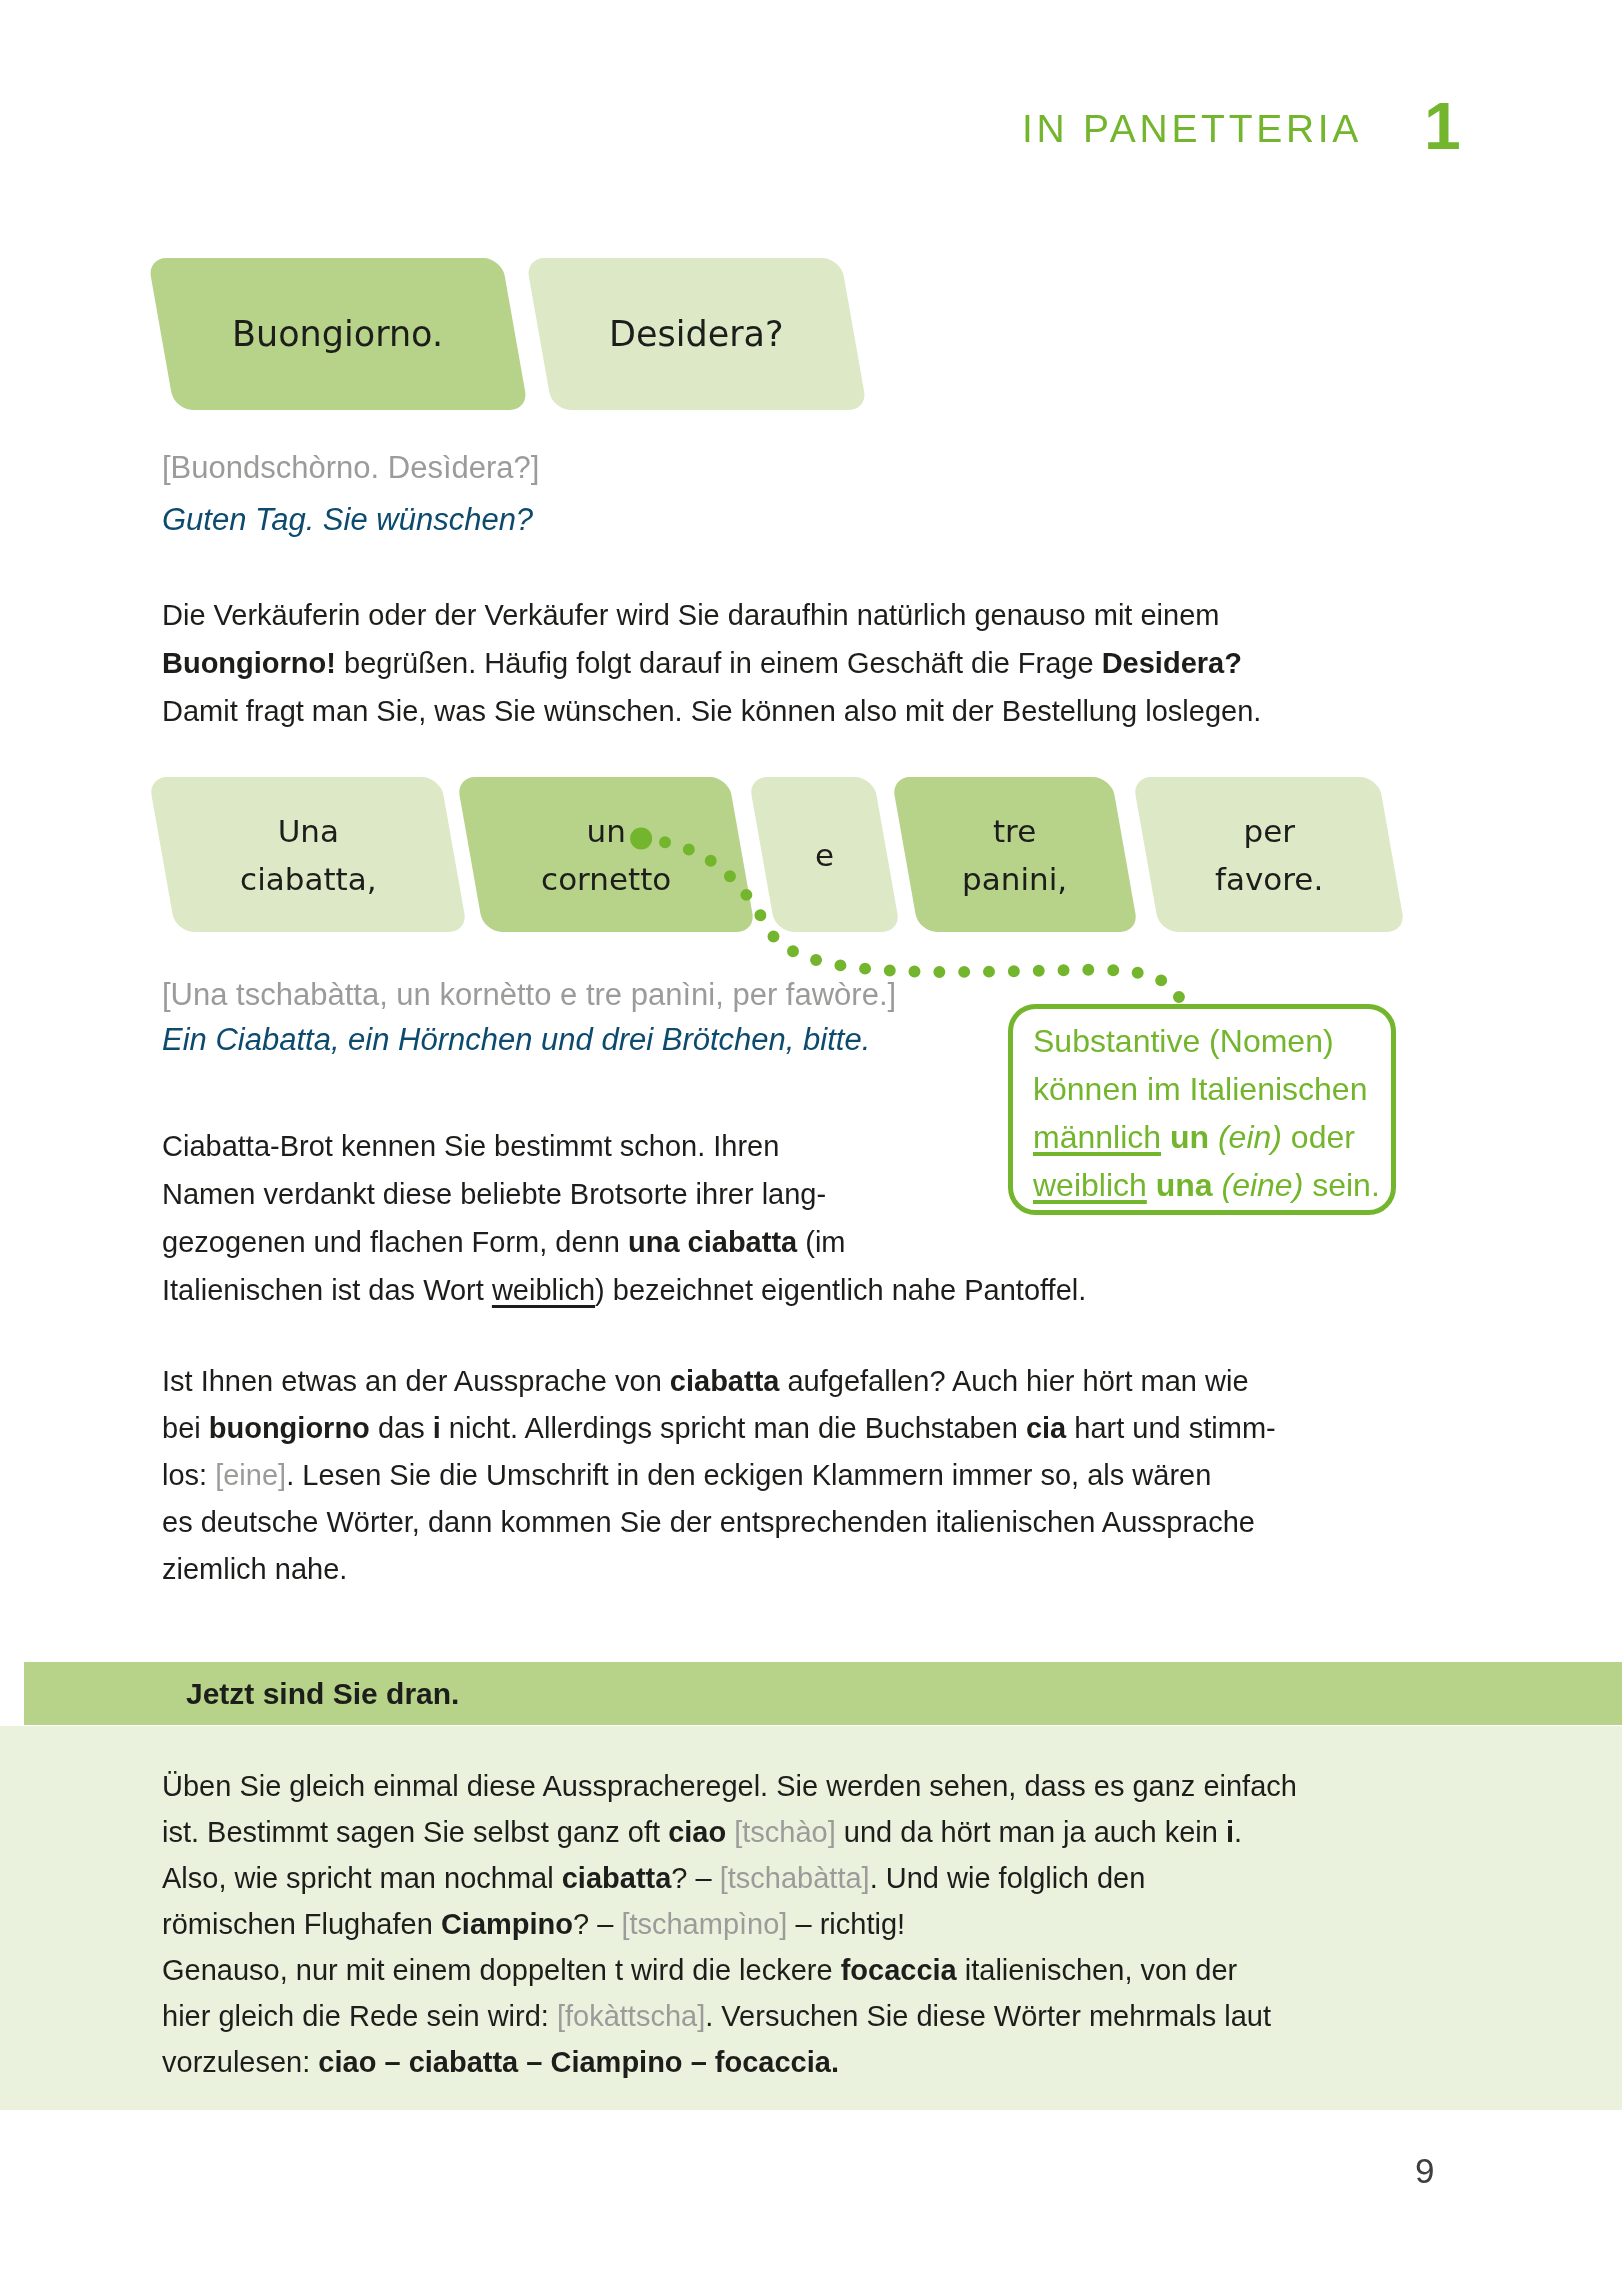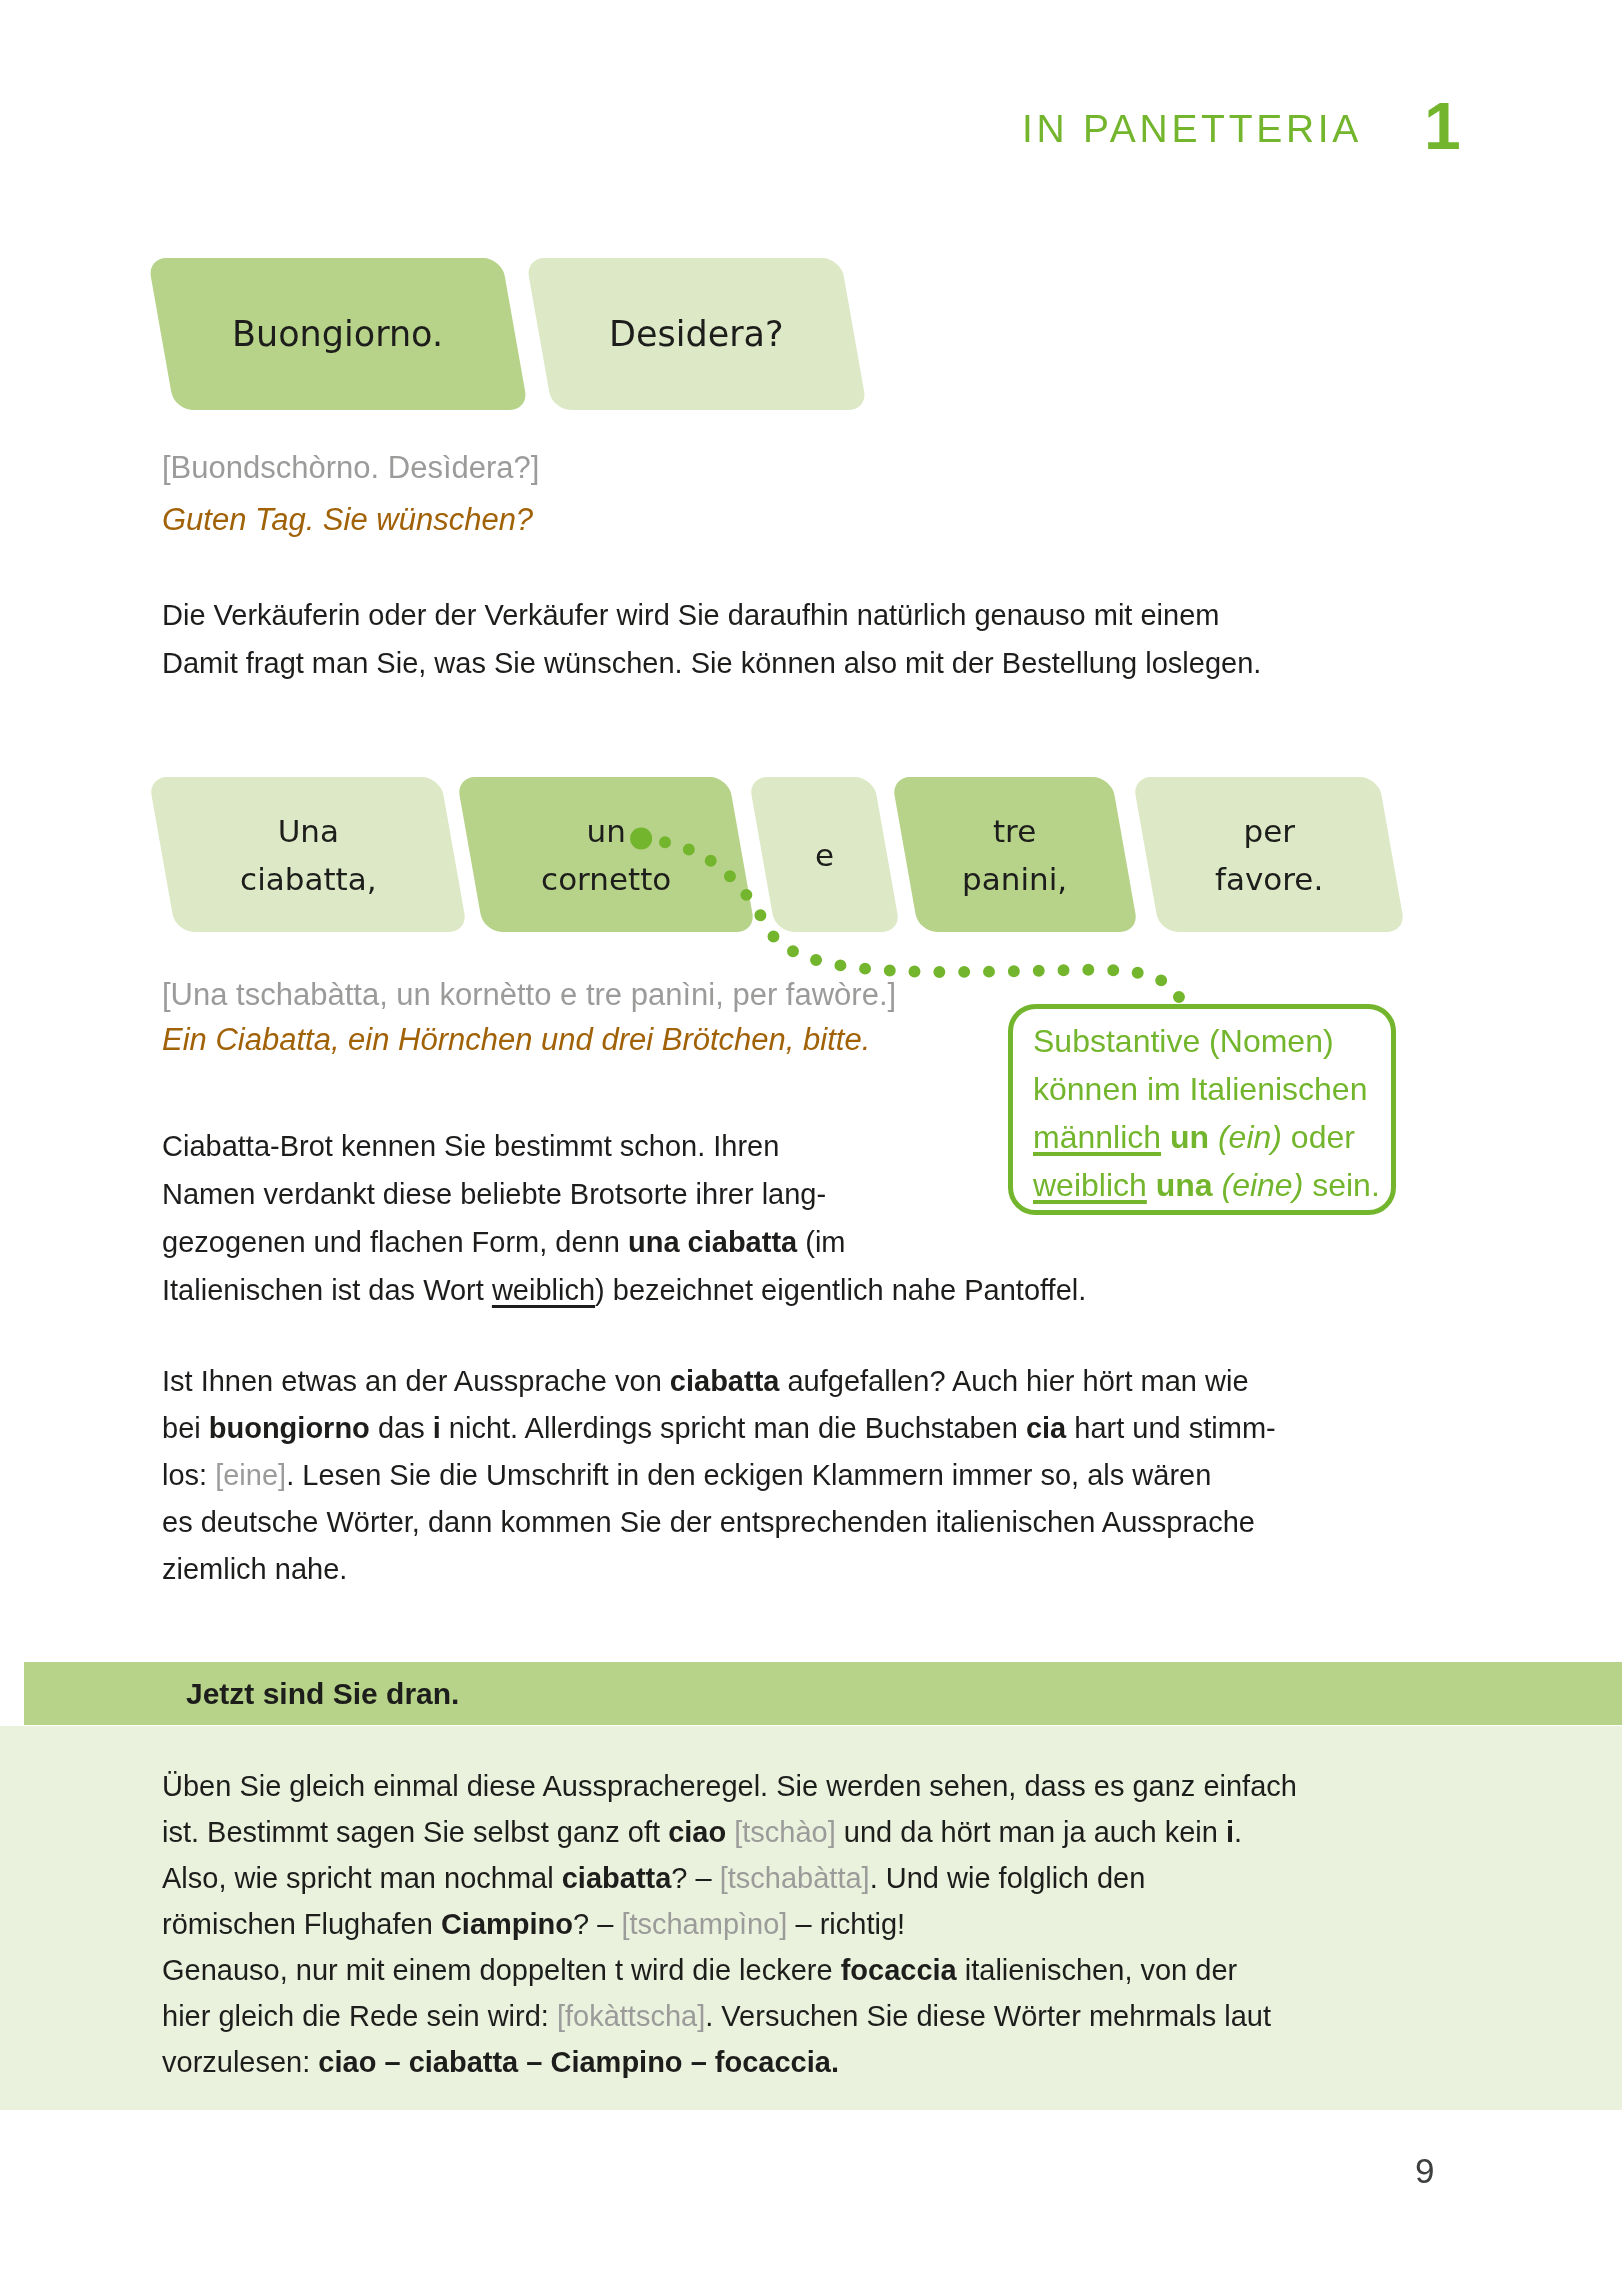--- a/index.html
+++ b/index.html
@@ -40,21 +40,21 @@
   }
   .row1 .bubble-text{font-size:35px;}
   .row2 .bubble-text{font-size:31px;line-height:48px;}
   
   .pron{
     position:absolute;left:162px;
     font-size:31px;color:#9b9b9a;white-space:nowrap;
   }
   .trans{
     position:absolute;left:162px;
-    font-size:31px;font-style:italic;color:#a16207;white-space:nowrap;text-align:right;
+    font-size:31px;font-style:italic;color:#0c4a6e;white-space:nowrap;text-align:right;
   }
   .rich{position:absolute;left:162px;font-size:29px;color:#1d1d1b;}
   .rich .tl{line-height:var(--lh,48px);white-space:nowrap;}
   .r-b{font-weight:700;}
   .r-i{font-style:italic;}
   .r-g{color:#9b9b9a;}
   .r-u{text-decoration:underline;text-decoration-thickness:2.8px;text-underline-offset:4.6px;}
   
   .callout{
     position:absolute;left:1008px;top:1004px;
@@ -107,20 +107,21 @@
     <div class="bubble light" style="left:539px;top:258px;width:315px;height:152px">
       <span class="bubble-text">Desidera?</span>
     </div>
   </div>
 
   <div class="pron" style="top:450px">[Buondschòrno. Desìdera?]</div>
   <div class="trans" style="top:502px">Guten Tag. Sie wünschen?</div>
 
   <div class="rich" style="top:591px">
       <div class="tl"><span>Die Verkäuferin oder der Verkäufer wird Sie daraufhin natürlich genauso mit einem</span></div>
+      <div class="tl"><span class="r-b">Buongiorno!</span><span> begrüßen. Häufig folgt darauf in einem Geschäft die Frage </span><span class="r-b">Desidera?</span></div>
       <div class="tl"><span>Damit fragt man Sie, was Sie wünschen. Sie können also mit der Bestellung loslegen.</span></div>
     </div>
 
   <div class="row2">
     <div class="bubble light" style="left:162px;top:777px;width:292px;height:155px">
       <span class="bubble-text">Una
 ciabatta,</span>
     </div>
     <div class="bubble medium" style="left:470px;top:777px;width:272px;height:155px">
       <span class="bubble-text">un

